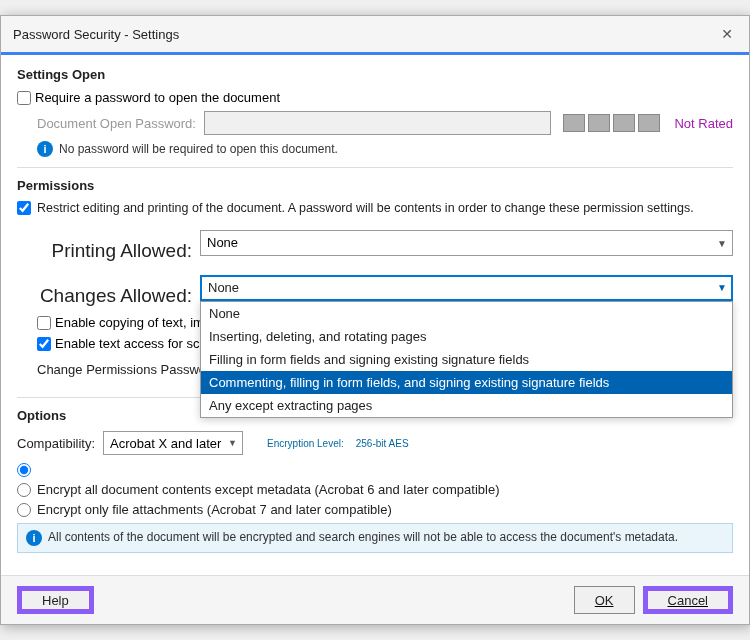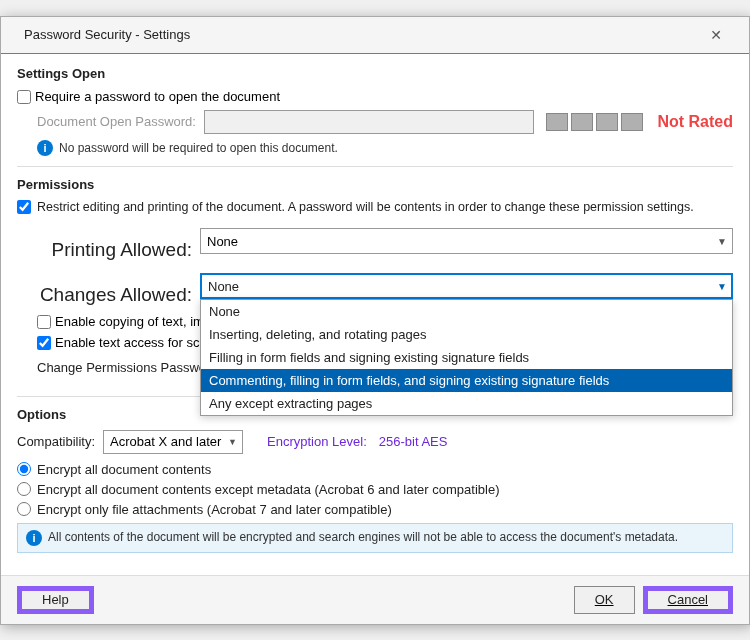--- a/index.html
+++ b/index.html
@@ -13,22 +13,22 @@
       min-height: 100vh;
     }
     .dialog {
       width: 750px;
       background: #ffffff;
       border: 1px solid #aaa;
       box-shadow: 2px 2px 12px rgba(0,0,0,0.3);
     }
     .title-bar {
       background: #f5f5f5;
-      border-bottom: 1px solid #3b82f6;
-      padding: 8px 23px;
+      border-bottom: 3px solid #3b82f6;
+      padding: 8px 12px;
       display: flex;
       align-items: center;
       justify-content: space-between;
     }
     .title-bar-text {
       font-size: 13px;
       color: #222;
     }
     .close-btn {
       width: 20px;
@@ -97,24 +97,23 @@
       margin-left: 4px;
     }
     .strength-block {
       width: 22px;
       height: 18px;
       background: #b0b0b0;
       border: 1px solid #888;
     }
     .not-rated {
       margin-left: 6px;
-      color: #ef4444;
-      font-size: 16px;
+      color: #a21caf;
+      font-size: 13px;
       white-space: nowrap;
-      font-weight: bold;
     }
     .info-row {
       display: flex;
       align-items: center;
       gap: 6px;
       padding-left: 20px;
       color: #333;
       font-size: 12px;
       margin-top: 2px;
     }
@@ -248,22 +247,22 @@
     }
     .compat-select {
       height: 24px;
       border: 1px solid #999;
       font-size: 13px;
       padding: 0 20px 0 6px;
       appearance: none;
       background: #fff;
     }
     .enc-label {
-      font-size: 13px;
-      color: #6d28d9;
+      font-size: 10px;
+      color: #0369a1;
     }
     .radio-row {
       display: flex;
       align-items: center;
       gap: 6px;
       margin-bottom: 5px;
     }
     input[type=radio] {
       width: 14px;
       height: 14px;
@@ -434,21 +433,20 @@
             <option>Acrobat 7 and later</option>
           </select>
           <span class="caret">▼</span>
         </div>
         <span class="enc-label" style="margin-left:16px;">Encryption Level:</span>
         <span class="enc-label" style="margin-left:4px;">256-bit AES</span>
       </div>
 
       <div class="radio-row">
         <input type="radio" name="encrypt" id="enc-all" checked="" style="">
-        <label for="enc-all" class="radio-label">Encrypt all document contents</label>
       </div>
 
       <div class="radio-row">
         <input type="radio" name="encrypt" id="enc-except" style="">
         <label for="enc-except" class="radio-label">Encrypt all document contents except metadata (Acrobat 6 and later compatible)</label>
       </div>
 
       <div class="radio-row">
         <input type="radio" name="encrypt" id="enc-attach" style="">
         <label for="enc-attach" class="radio-label">Encrypt only file attachments (Acrobat 7 and later compatible)</label>

